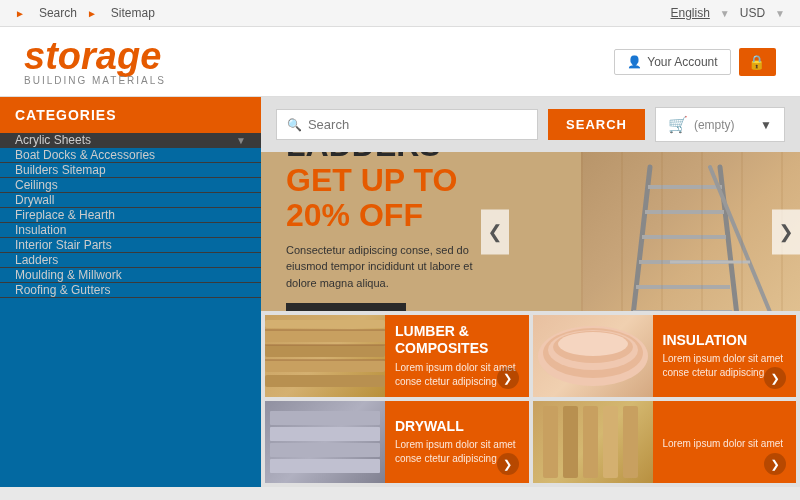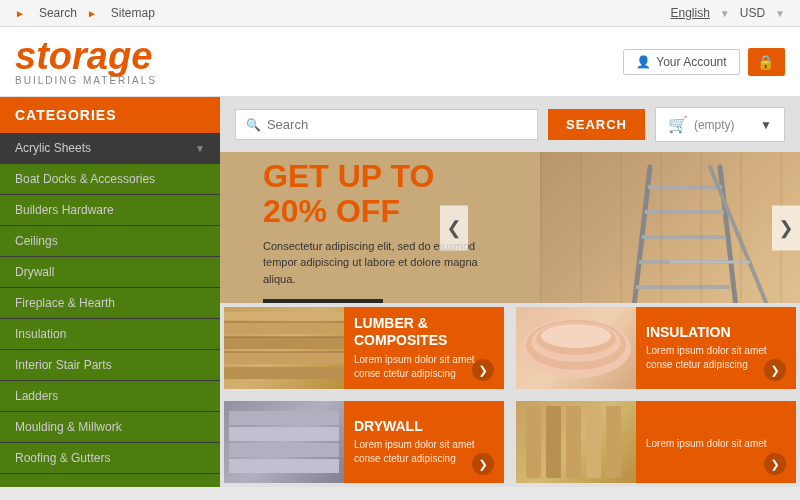--- a/index.html
+++ b/index.html
@@ -17,21 +17,21 @@
       color: #555;
     }
     .top-bar-left { display: flex; gap: 10px; align-items: center; }
     .top-bar-left a { color: #555; text-decoration: none; }
     .top-bar-right { display: flex; gap: 10px; align-items: center; }
     .breadcrumb-arrow { color: #e55a00; font-size: 10px; margin-right: 4px; }
 
     
     .header {
       background: #fff;
-      padding: 10px 15px;
+      padding: 10px 24px;
       display: flex;
       justify-content: space-between;
       align-items: center;
       border-bottom: 1px solid #ddd;
     }
     .logo-container {}
     .logo-text {
       font-size: 38px;
       font-weight: 900;
       color: #e55a00;
@@ -69,35 +69,35 @@
 
     
     .main-layout {
       display: flex;
       height: 390px;
       background: #e0e0e0;
     }
 
     
     .sidebar {
-      width: 220px;
-      background: #4d7c0f;
+      width: 261px;
+      background: #0369a1;
       flex-shrink: 0;
     }
     .sidebar-header {
       background: #e55a00;
       padding: 10px 15px;
       font-size: 14px;
       font-weight: bold;
       color: #fff;
       text-transform: uppercase;
       letter-spacing: 1px;
     }
     .sidebar-item {
-      padding: 8px 15px;
+      padding: 0 15px;
       font-size: 12px;
       color: #ccc;
       border-bottom: 1px solid #3a3a3a;
       cursor: pointer;
       display: flex;
       justify-content: space-between;
       align-items: center;
     }
     .sidebar-item.active { background: #3a3a3a; }
     .sidebar-item .arrow { color: #888; font-size: 10px; }
@@ -166,21 +166,21 @@
     .slider-area {
       position: relative;
       flex: 1;
       background: #c8a97a;
       display: flex;
       align-items: stretch;
       overflow: hidden;
       max-height: 200px;
     }
     .slider-content {
-      padding: 20px 43px;
+      padding: 20px 25px;
       display: flex;
       flex-direction: column;
       justify-content: center;
       z-index: 2;
       flex: 0 0 auto;
       width: 320px;
     }
     .slide-title {
       font-size: 32px;
       font-weight: 900;
@@ -243,21 +243,21 @@
       align-items: center;
       justify-content: center;
     }
     .slider-nav.prev { left: 220px; }
     .slider-nav.next { right: 0; }
 
     
     .product-grid {
       display: grid;
       grid-template-columns: 1fr 1fr;
-      gap: 12px;
+      gap: 4px;
       padding: 4px;
     }
     .product-card {
       background: #e55a00;
       display: flex;
       align-items: stretch;
       height: 82px;
       overflow: hidden;
     }
     .product-img {
@@ -352,21 +352,21 @@
   <div class="sidebar">
     <div class="sidebar-header">CATEGORIES</div>
     <div class="sidebar-item active">
       <span>Acrylic Sheets</span>
       <span class="arrow">▼</span>
     </div>
     <div class="sidebar-item">
       <span>Boat Docks &amp; Accessories</span>
     </div>
     <div class="sidebar-item">
-      <span>Builders Hardware</span>
+      <span>Builders Sitemap</span>
     </div>
     <div class="sidebar-item">
       <span>Ceilings</span>
     </div>
     <div class="sidebar-item">
       <span>Drywall</span>
     </div>
     <div class="sidebar-item">
       <span>Fireplace &amp; Hearth</span>
     </div>
@@ -401,21 +401,21 @@
         <span class="cart-text">(empty)</span>
         <span class="cart-arrow">▼</span>
       </div>
     </div>
 
     <div class="slider-area">
       <div class="slider-content">
         <div class="slide-title">LADDERS</div>
         <div class="slide-offer">GET UP TO</div>
         <div class="slide-offer">20% OFF</div>
-        <p class="slide-desc">Consectetur adipiscing elit, sed do eiusmod tempor adipiscing ut labore et dolore magna aliqua.</p>
+        <p class="slide-desc">Consectetur adipiscing conse, sed do eiusmod tempor incididunt ut labore et dolore magna aliqua.</p>
         <button class="shop-now-btn">SHOP NOW !</button>
       </div>
       <div class="slider-image">
         <div class="slider-image-bg"></div>
 
         <svg class="ladder-svg" width="160" height="185" viewBox="0 0 160 185">
 
           <line x1="30" y1="5" x2="10" y2="180" stroke="#888" stroke-width="5" stroke-linecap="round"></line>
 
           <line x1="100" y1="5" x2="120" y2="180" stroke="#888" stroke-width="5" stroke-linecap="round"></line>

